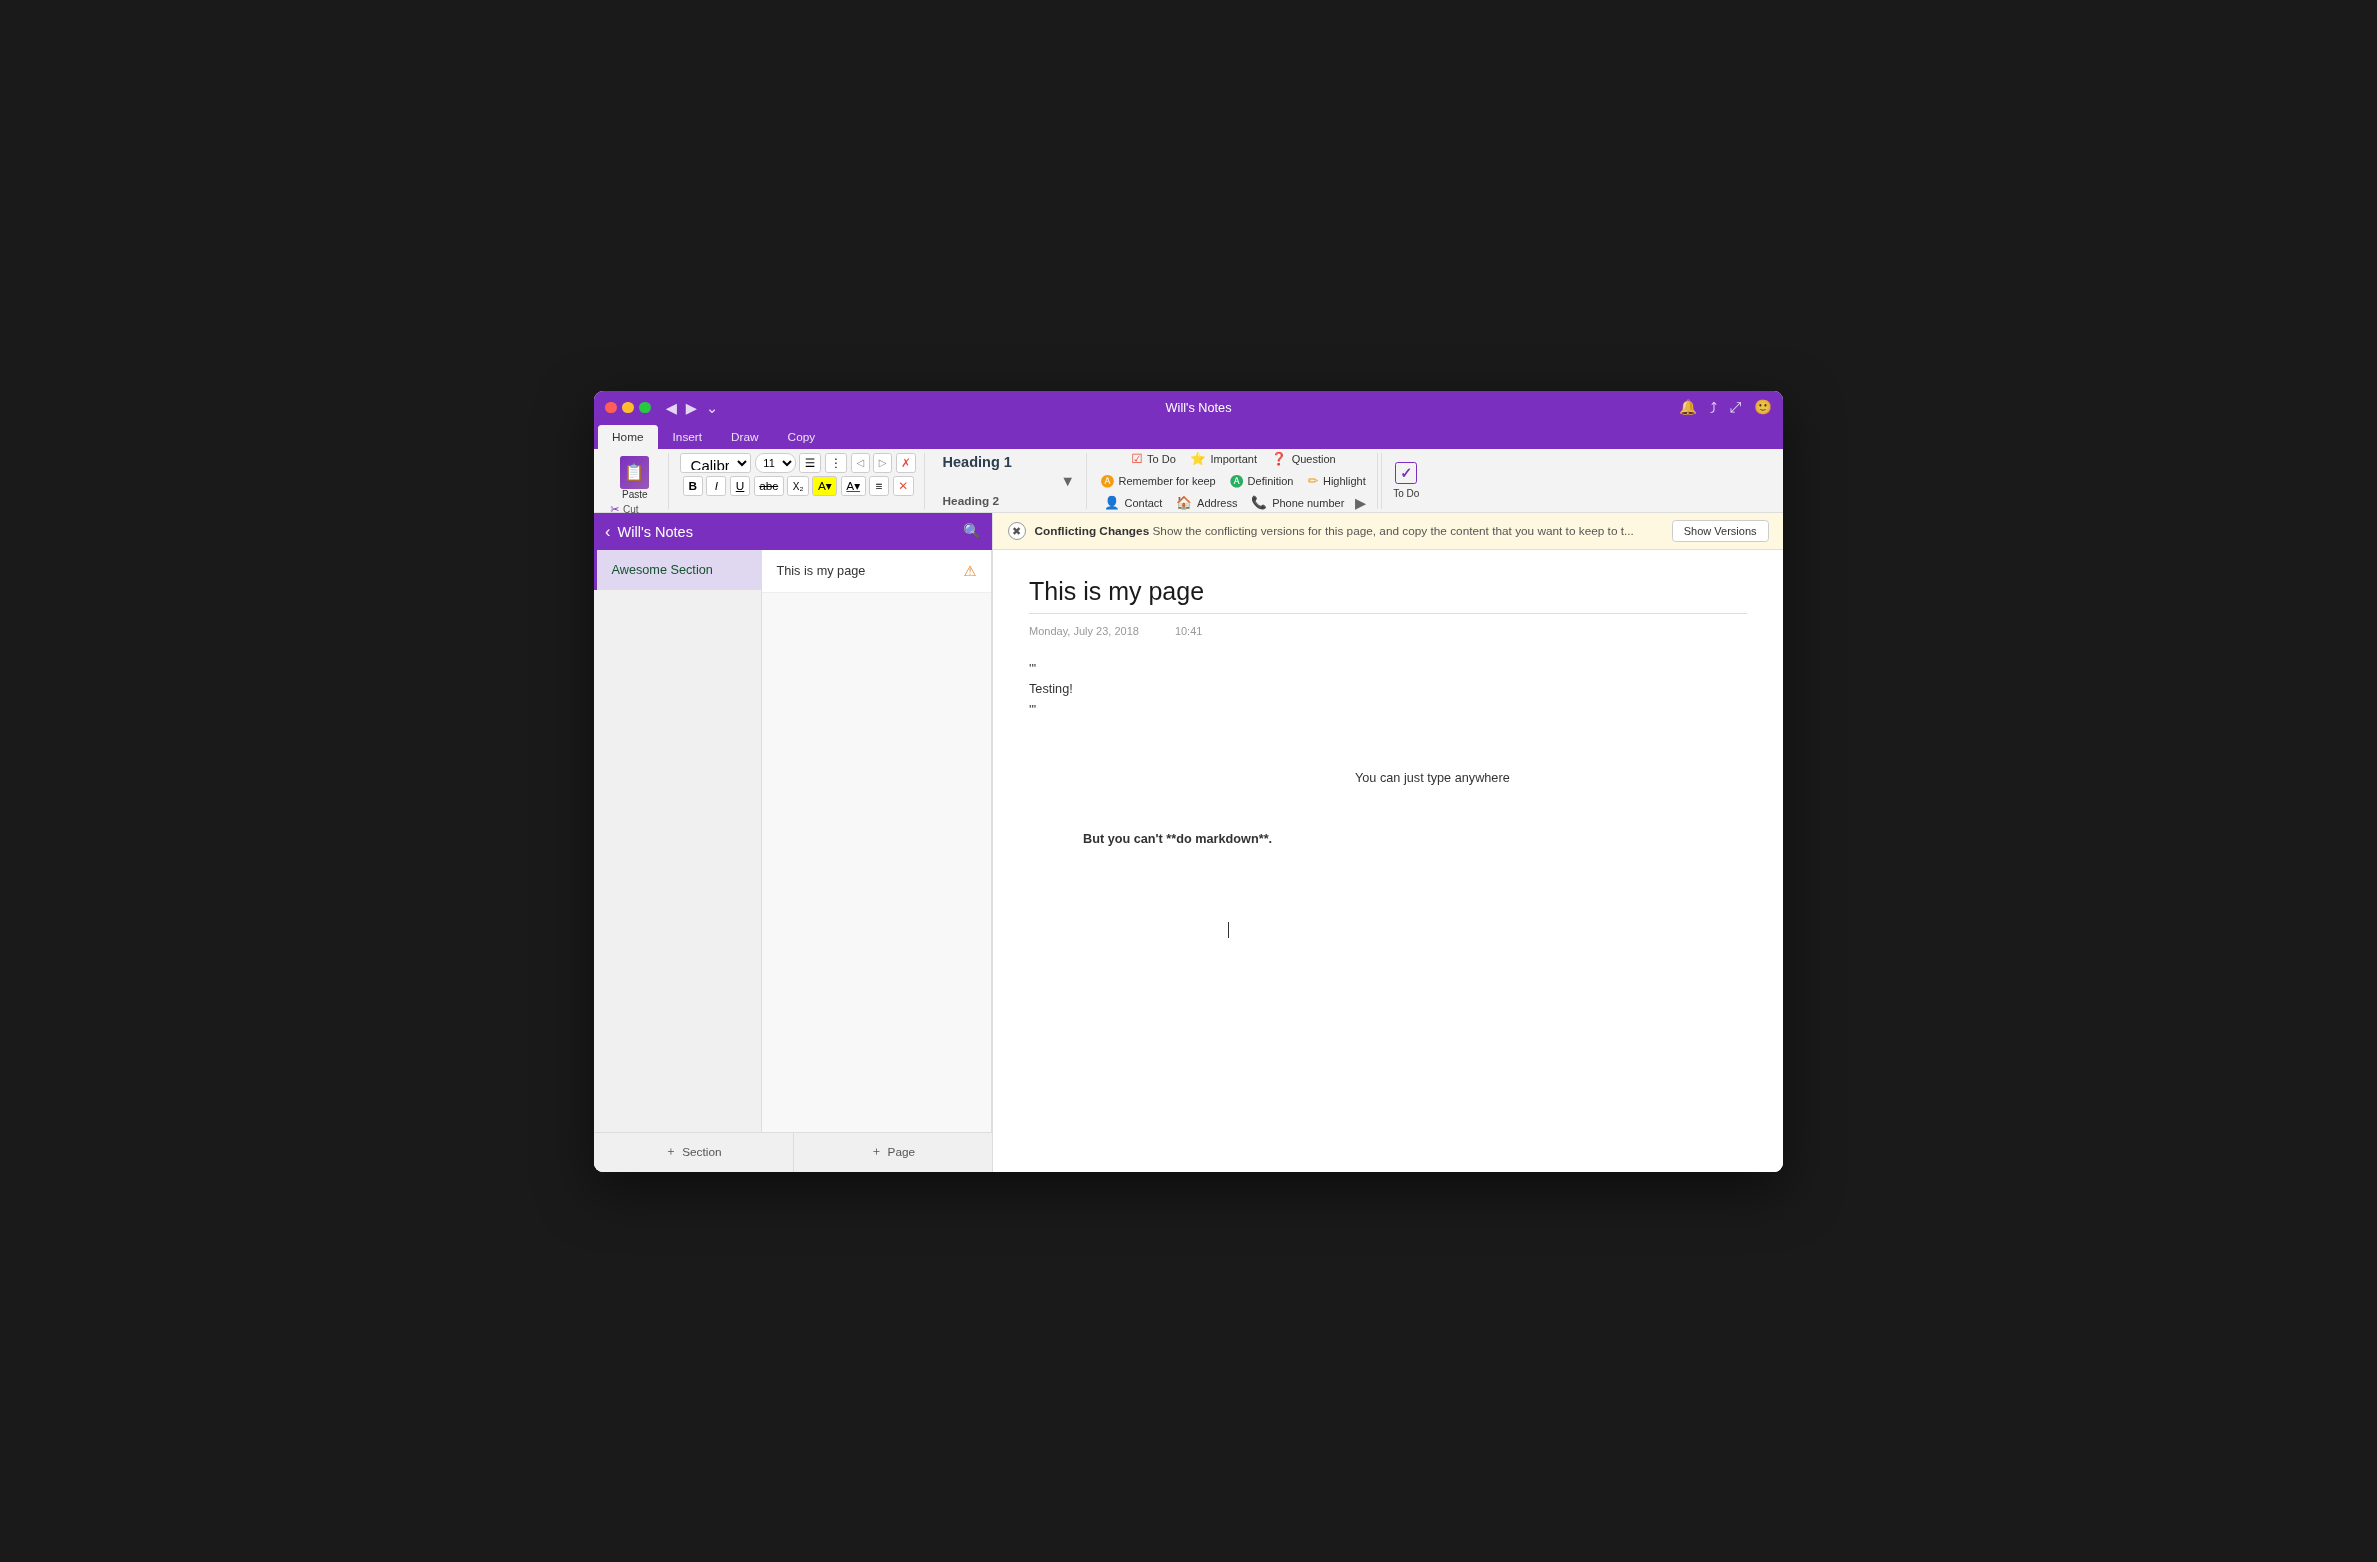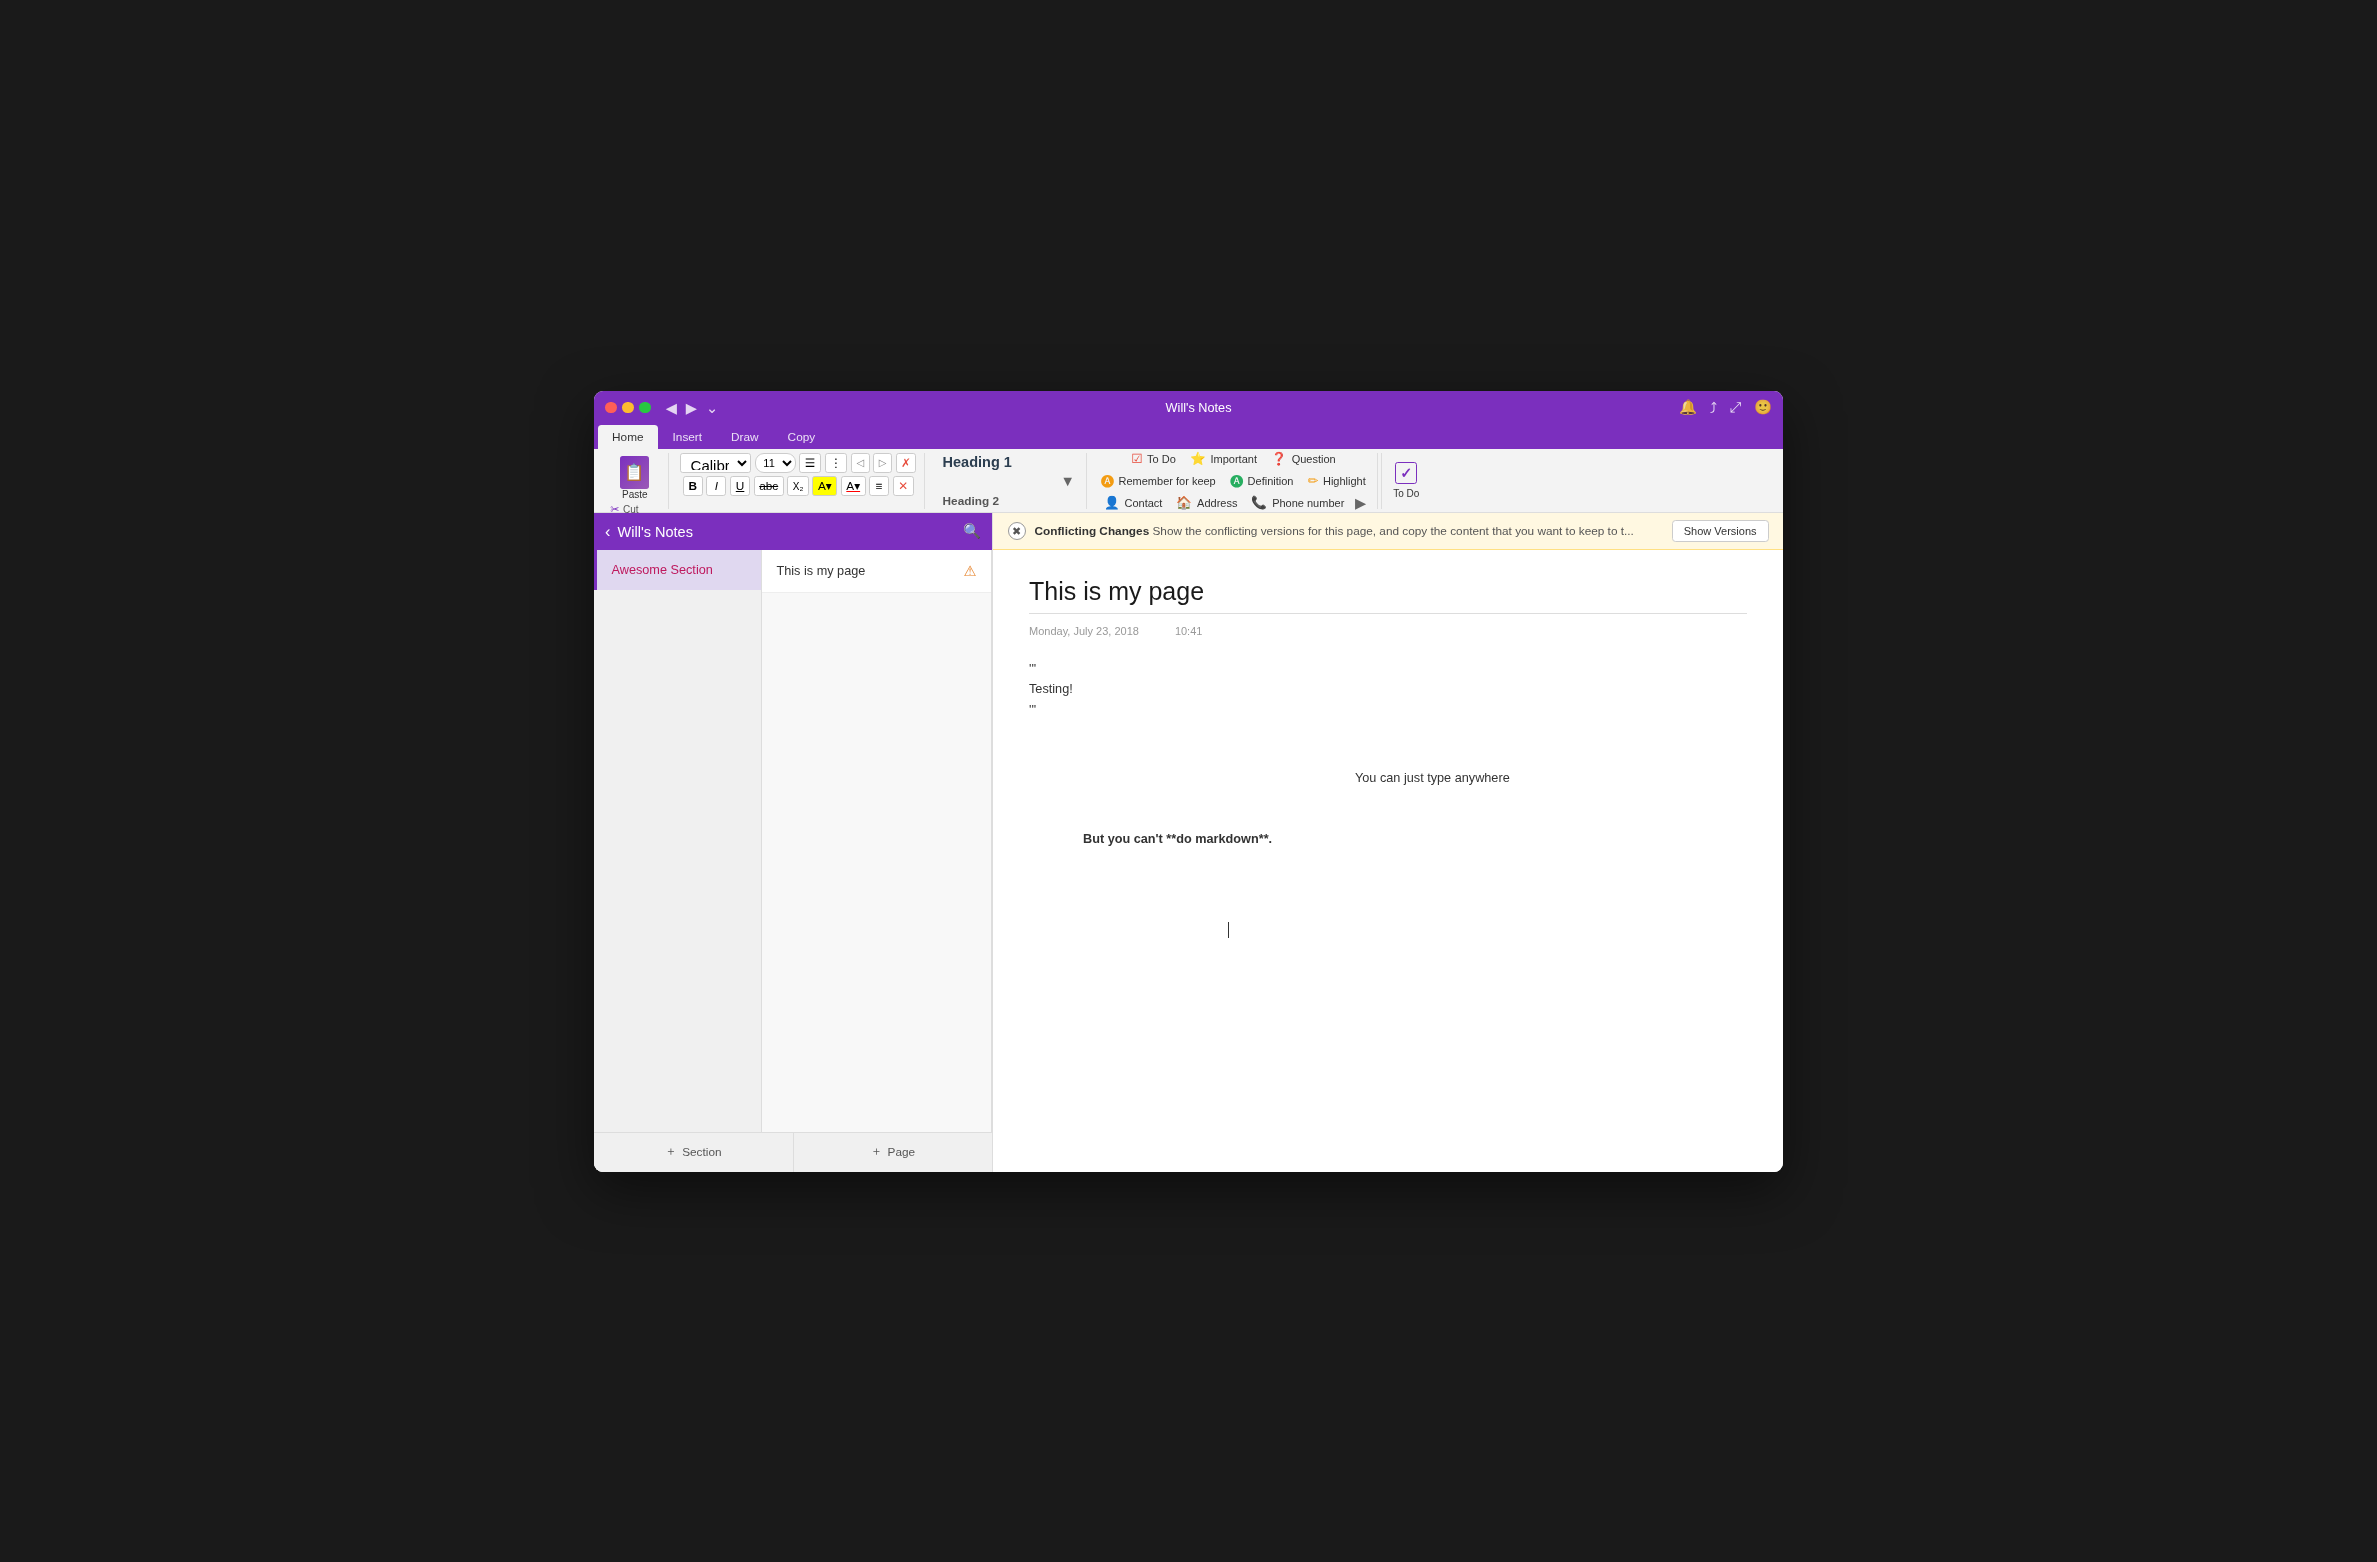--- a/index.html
+++ b/index.html
@@ -356,21 +356,21 @@
       cursor: pointer;
       border-left: 3.6px solid transparent;
       background: #e8e8e8;
     }
     .section-item.active {
       border-left-color: #7b2fbe;
       background: #e0d8f0;
     }
     .section-label {
       font-size: 12.7px;
-      color: #be185d;
+      color: #14532d;
       font-weight: 500;
       text-align: right;
     }
     .pages-col {
       flex: 1;
       background: #f8f8f8;
       overflow-y: auto;
       border-right: 0.9px solid #ddd;
     }
     .page-item {

